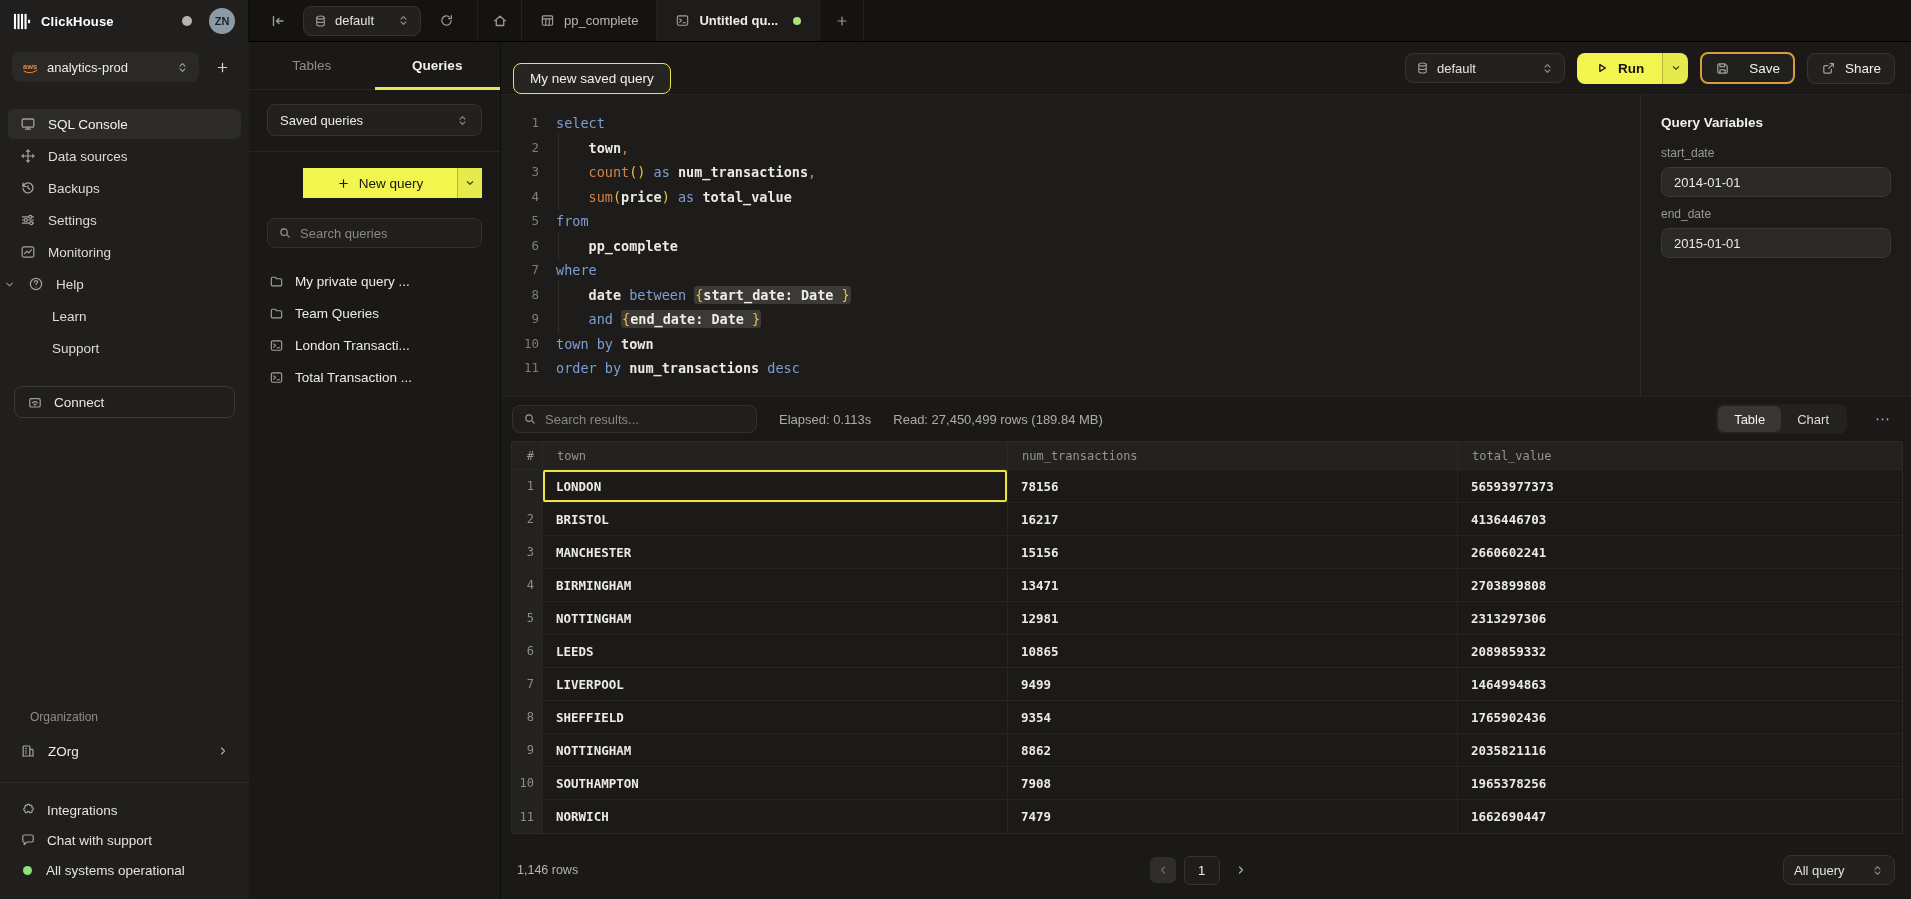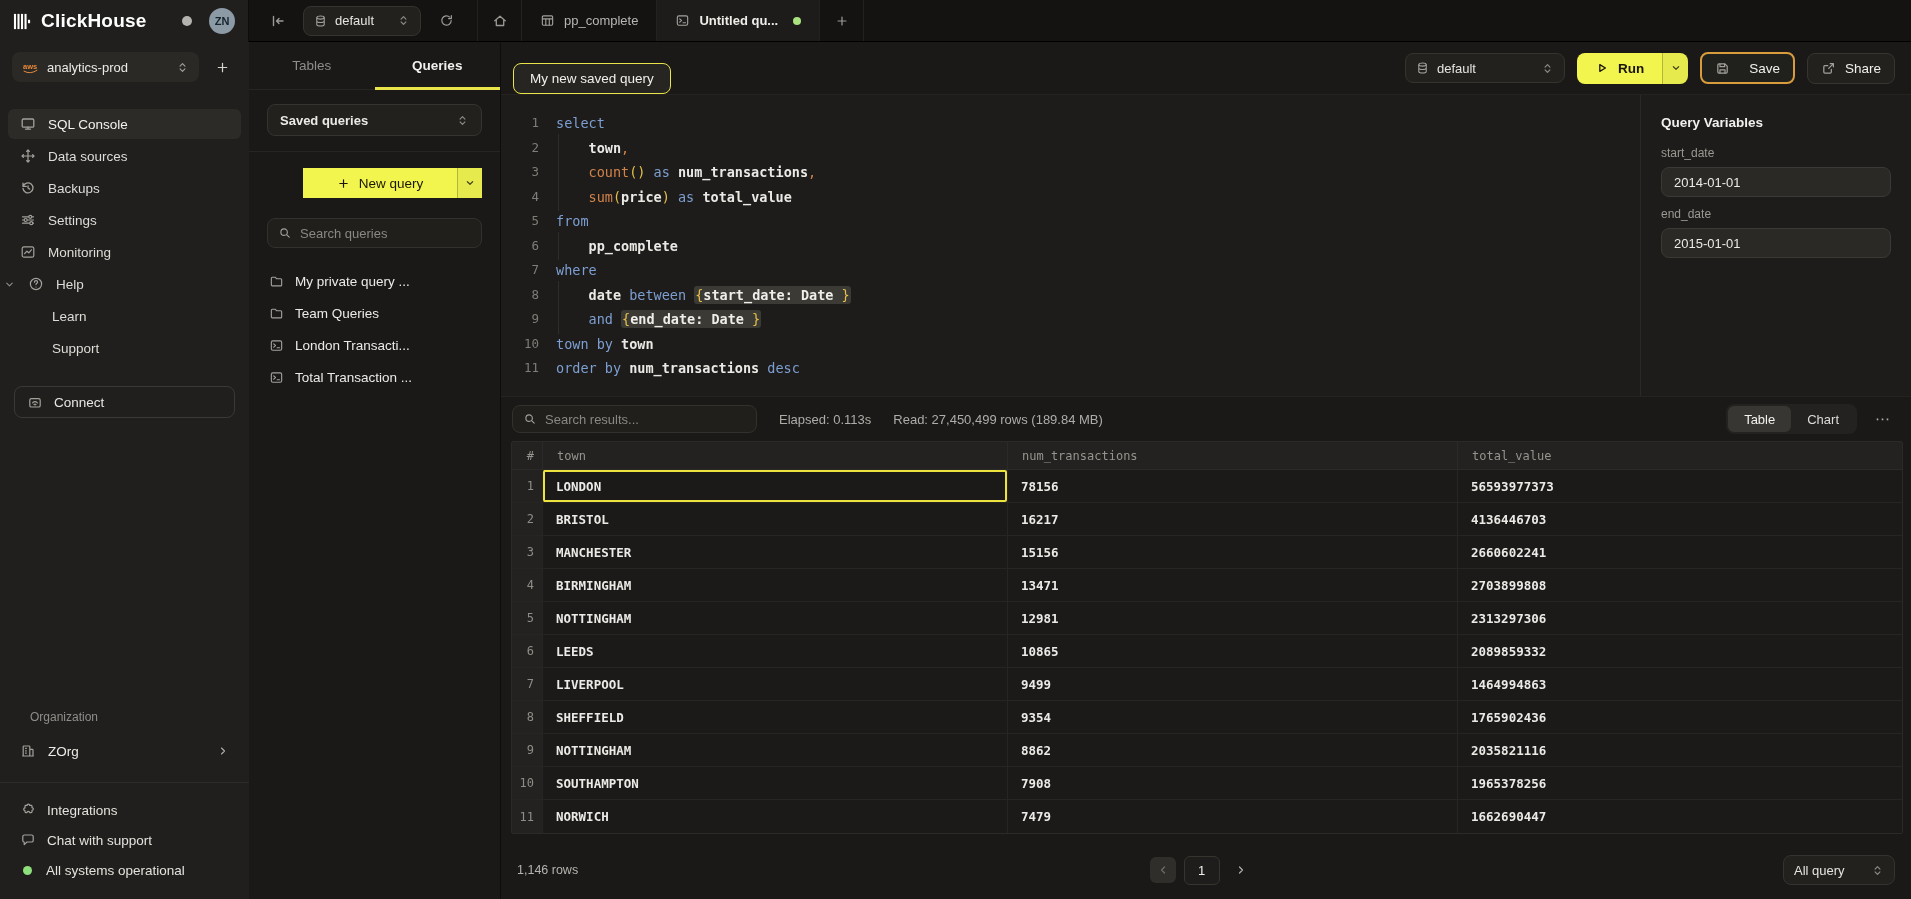--- a/index.html
+++ b/index.html
@@ -16,21 +16,21 @@
     --txt:#e8e6e2; --dim:#8f8d88; --mid:#b8b6b1; --green:#8ee07c;
     --kw:#7d9fd2; --fn:#d2834a; --br:#e6c04a; --pn:#d2834a; --code:#ebe9e5;
   }
   svg{display:block}
   .icon{color:#a3a19b; flex:none; display:flex; align-items:center; justify-content:center;}
 
   
   .topbar{height:42px; display:flex;}
   .topbar-left{width:249px; background:var(--bg-side); border-right:1px solid var(--hairline);
     display:flex; align-items:center; padding:0 13px; gap:9px;}
-  .brand{font-size:19px; font-weight:700; color:#fff; letter-spacing:.2px;}
+  .brand{font-size:13px; font-weight:700; color:#fff; letter-spacing:.2px;}
   .notif-dot{width:10px;height:10px;border-radius:50%;background:#b5b3b0;margin-left:auto;}
   .avatar{width:26px;height:26px;border-radius:50%;background:#8c9aa6;color:#15242e;
     font-size:11px;font-weight:700;display:flex;align-items:center;justify-content:center;margin-left:8px;}
   .topbar-main{flex:1; background:var(--bg-top); display:flex; align-items:center; border-bottom:1px solid #000;}
   .tb-btn{width:30px;height:30px;border-radius:6px;display:flex;align-items:center;justify-content:center;color:#9b9994;}
   .select-chip{height:30px;border-radius:8px;background:#22211e;border:1px solid var(--bd);
     display:flex;align-items:center;gap:8px;padding:0 10px;color:#e6e4e0;font-size:13px;}
   .select-chip .caret{margin-left:auto;color:#8f8d88;}
   .tabstrip{display:flex;align-self:stretch;align-items:stretch;margin-left:14px;border-left:1px solid #232220;}
   .tab-home{width:44px;display:flex;align-items:center;justify-content:center;border-right:1px solid #232220;color:#9b9994;}
@@ -60,21 +60,21 @@
   .foot-item{height:30px;margin:0 8px;display:flex;align-items:center;gap:11px;padding:0 12px;font-size:13.5px;color:#e4e2dd;}
   .status-dot{width:9px;height:9px;border-radius:50%;background:var(--green);margin:0 3px;}
 
   
   .qpanel{width:252px;background:var(--bg-panel);border-right:1px solid var(--hairline);display:flex;flex-direction:column;}
   .panel-tabs{height:48px;display:flex;border-bottom:1px solid var(--bd-soft);}
   .ptab{flex:1;display:flex;align-items:center;justify-content:center;font-size:13.5px;color:#8f8d88;position:relative;}
   .ptab.active{color:#f2f0ec;font-weight:600;}
   .ptab.active::after{content:'';position:absolute;left:0;right:0;bottom:-1px;height:3px;background:var(--yellow-bd);}
   .panel-body{padding:14px 18px;display:flex;flex-direction:column;}
-  .scope-select{height:32px;border-radius:8px;background:#22211e;border:1px solid var(--bd);display:flex;align-items:center;padding:0 12px;font-size:13px;color:#eceae6;font-weight:bold;}
+  .scope-select{height:32px;border-radius:8px;background:#22211e;border:1px solid var(--bd);display:flex;align-items:center;padding:0 12px;font-size:13px;color:#eceae6;}
   .scope-select .caret{margin-left:auto;color:#8f8d88;}
   .panel-div{border-top:1px solid var(--bd-soft);margin:15px -18px 0;}
   .newq{display:flex;height:30px;border-radius:0;overflow:hidden;margin-top:16px;padding-left:36px;}
   .newq-main{flex:1;background:var(--yellow);color:#1a1707;display:flex;align-items:center;justify-content:center;gap:9px;font-size:13.5px;font-weight:500;}
   .newq-caret{width:25px;background:#e7ea4d;border-left:1px solid rgba(0,0,0,.22);display:flex;align-items:center;justify-content:center;color:#4a4a20;}
   .search-box{height:30px;border-radius:8px;background:#201f1c;border:1px solid #32312d;display:flex;align-items:center;gap:8px;padding:0 10px;margin-top:20px;}
   .search-box input{flex:1;background:transparent;border:none;outline:none;color:#e8e6e2;font-size:13px;font-family:inherit;}
   .search-box input::placeholder{color:#8a8884;}
   .qlist{margin-top:20px;display:flex;flex-direction:column;gap:6px;}
   .qitem{height:26px;display:flex;align-items:center;gap:11px;padding:0 2px;font-size:13.5px;color:#eceae6;font-weight:500;}
@@ -107,21 +107,21 @@
   .vars-title{font-size:13.5px;font-weight:600;color:#f2f0ec;margin-bottom:16px;}
   .var-label{font-size:12px;color:#9b9994;margin:10px 0 7px;}
   .var-input{width:100%;height:30px;background:#2a2925;border:1px solid #3a3935;border-radius:8px;
     padding:0 12px;color:#eceae6;font-size:13px;font-family:inherit;outline:none;}
 
   
   .results{flex:1;display:flex;flex-direction:column;border-top:1px solid #242320;background:var(--bg-panel);padding-bottom:6px;}
   .results-toolbar{height:44px;display:flex;align-items:center;padding:0 16px 0 11px;gap:22px;flex:none;}
   .results-toolbar .search-box{margin-top:0;width:245px;height:28px;}
   .stat-text{font-size:13px;color:#aeaca7;}
-  .rt-right{margin-left:auto;display:flex;align-items:center;gap:14px;}
+  .rt-right{margin-left:auto;display:flex;align-items:center;gap:24px;}
   .seg{display:flex;background:#232220;border-radius:8px;padding:2px;}
   .seg-btn{height:26px;padding:0 16px;border-radius:6px;display:flex;align-items:center;font-size:13px;color:#dddbd6;}
   .seg-btn.active{background:#383633;color:#f4f2ee;font-weight:500;}
   .more-btn{color:#b0aea9;font-size:15px;letter-spacing:1px;padding:0 4px;}
 
   .rtable{margin:0 8px 0 10px;flex:none;border:1px solid #2b2a27;border-radius:2px;}
   .thead,.trow{display:grid;grid-template-columns:30px 465px 450px 1fr;}
   .thead{height:28px;background:#232220;border-bottom:1px solid #2b2a27;}
   .th{display:flex;align-items:center;font-family:"DejaVu Sans Mono", monospace;font-size:12px;color:#96948f;padding-left:14px;border-left:1px solid #2b2a27;}
   .th.gut{justify-content:flex-end;padding:0 8px 0 0;border-left:none;}

